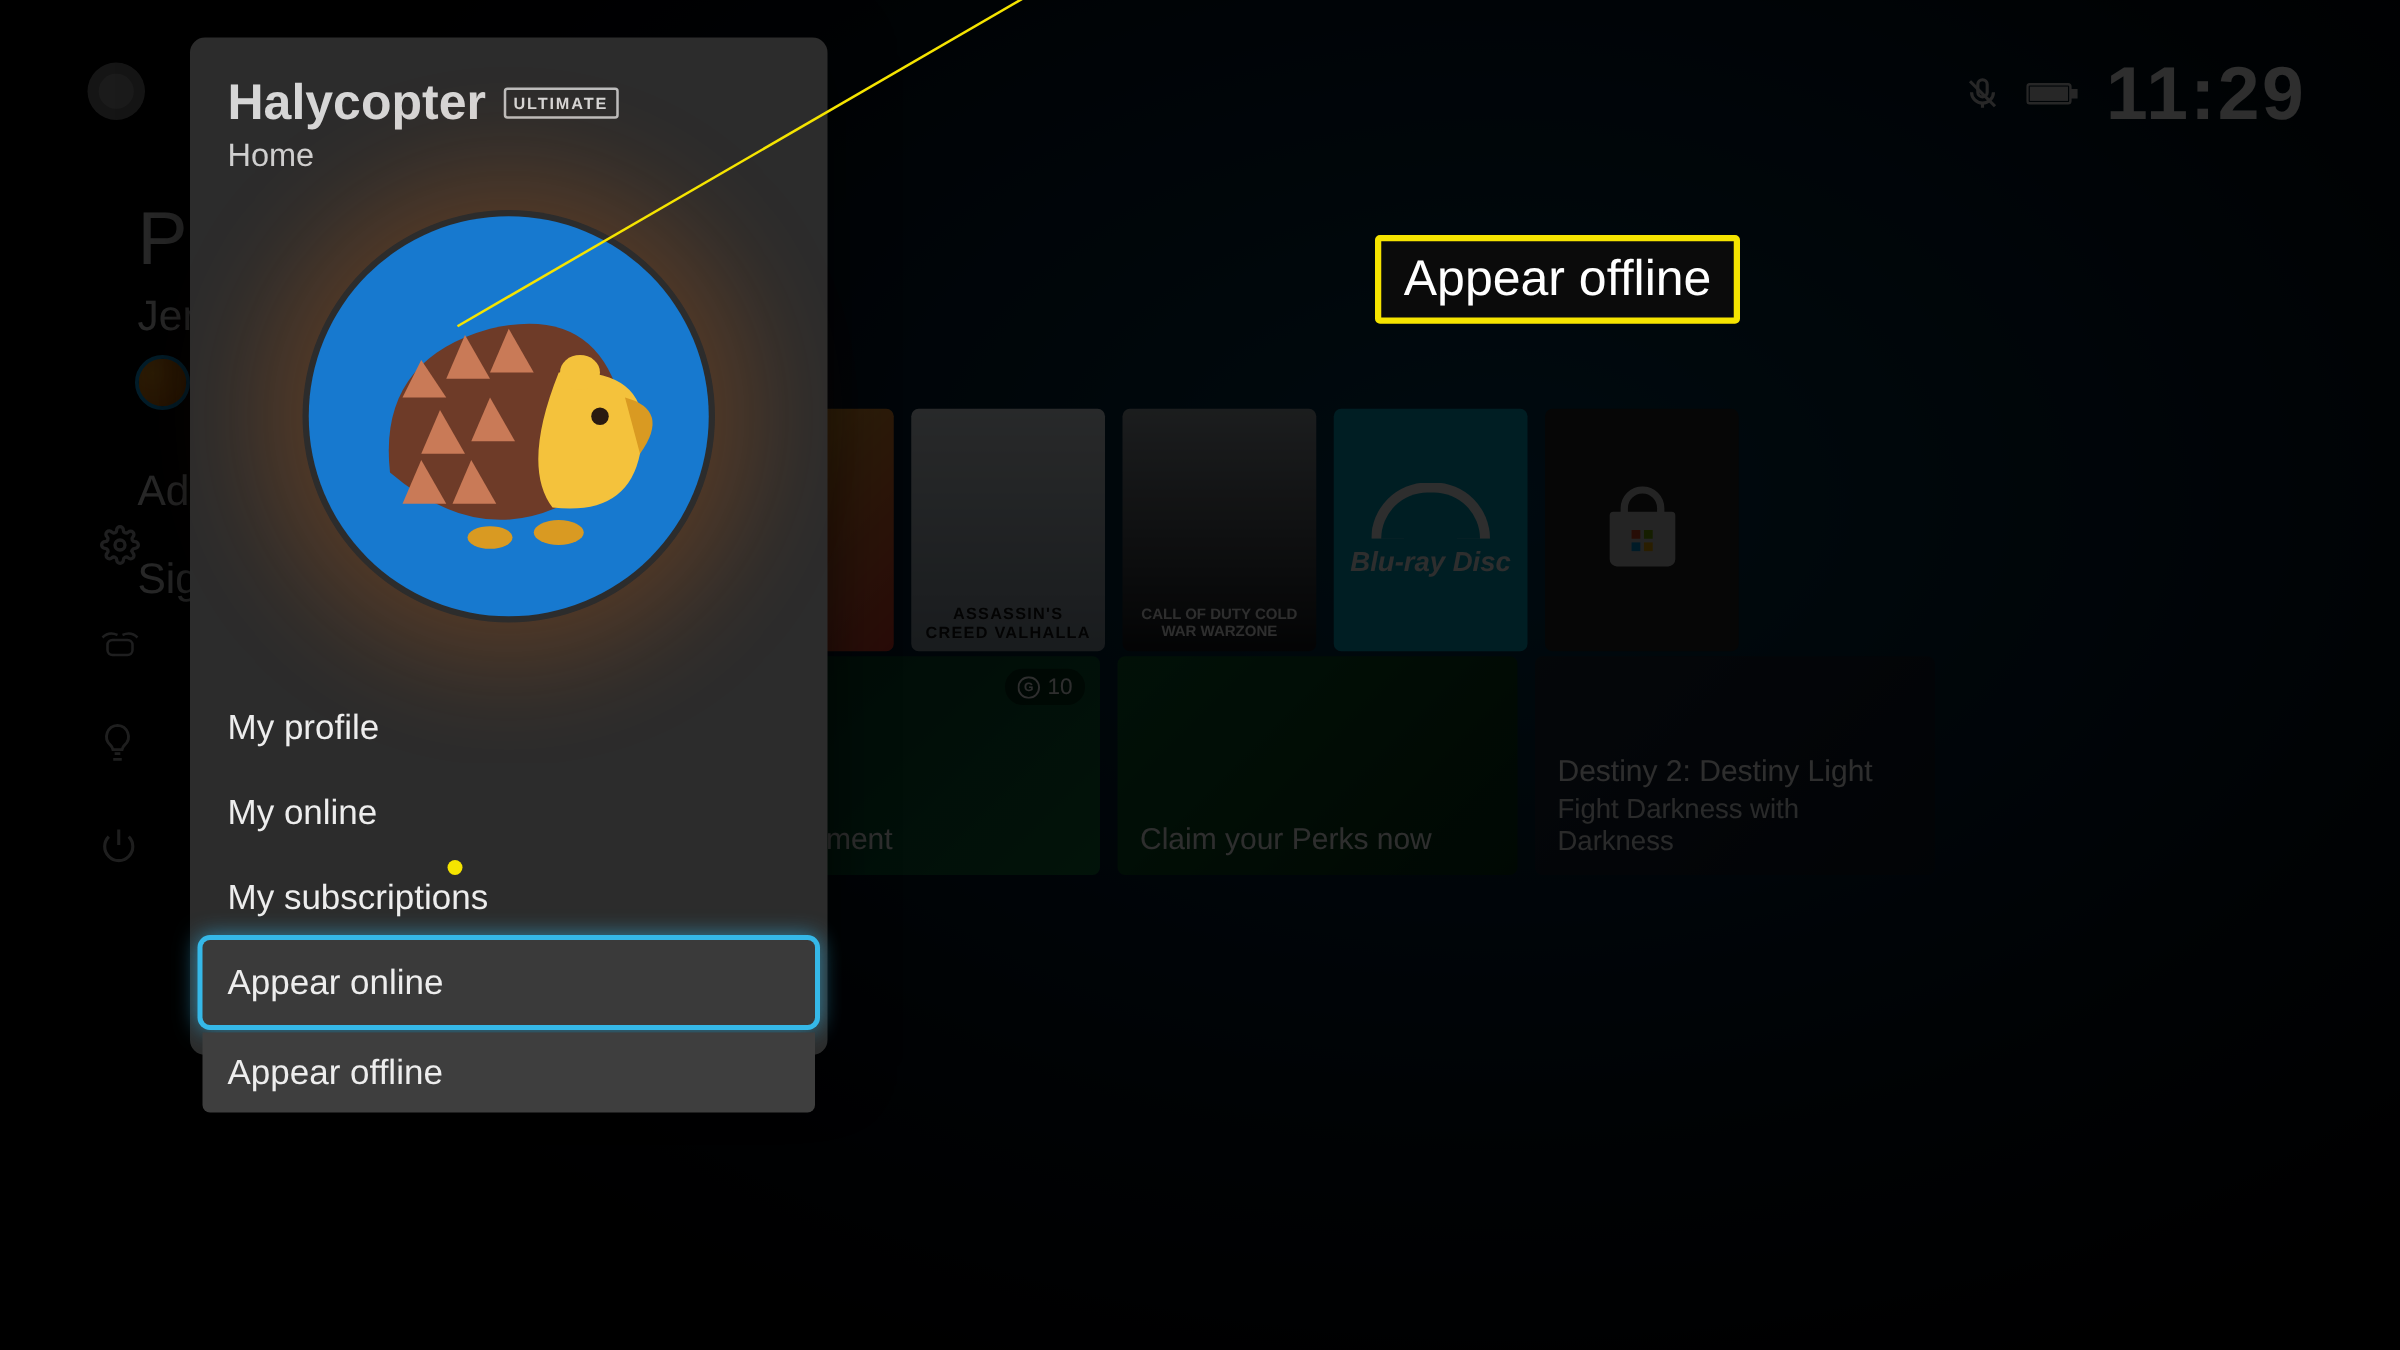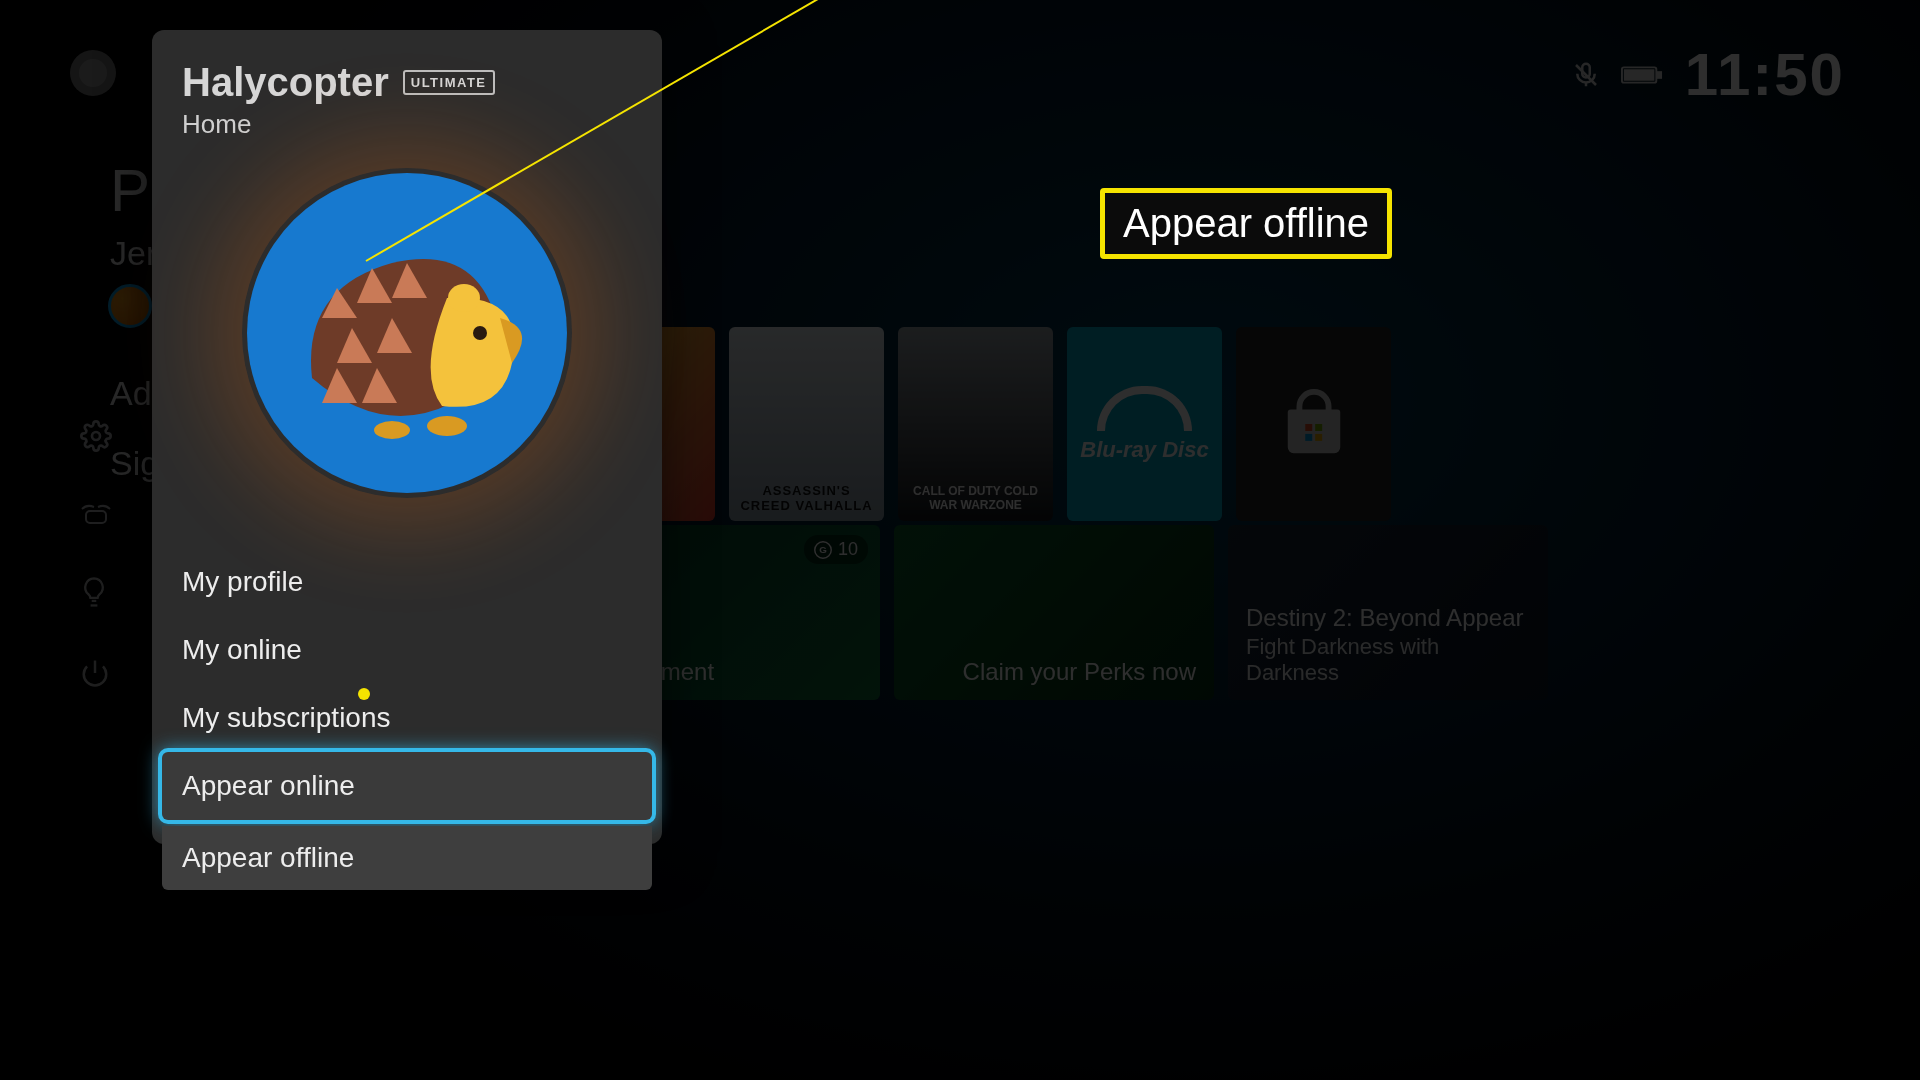--- a/index.html
+++ b/index.html
@@ -49,21 +49,21 @@
   .t-ac { background:linear-gradient(#dfe6ea,#8b9aa6); color:#111; }
   .t-ac .title{ color:#111; letter-spacing:1px; }
   .t-cw { background:linear-gradient(#9aa2a8,#15181c); }
   .t-bd { background:#00a7c4; }
   .t-store{ background:#222; }
   .t-store .bag { position:absolute; inset:0; display:flex; align-items:center; justify-content:center; }
   .t-store .bag svg { opacity:.9; }
   .t-ach { background:linear-gradient(135deg,#083c25,#0d6b39); }
   .t-ach .badge { position:absolute; top:10px; right:12px; display:flex; align-items:center; gap:6px;
                   background:rgba(0,0,0,.45); padding:4px 10px; border-radius:14px; font-size:18px; }
-  .t-perks { background:linear-gradient(135deg,#0c5e2a,#052f14);align-items:flex-end; }
+  .t-perks { background:linear-gradient(135deg,#0c5e2a,#052f14); }
   .t-d2 { background:linear-gradient(135deg,#1a2738,#0b1622); }
 
   .bd-logo { position:absolute; inset:0; display:flex; flex-direction:column; align-items:center; justify-content:center; color:#fff; }
   .bd-logo .arc { width:95px; height:45px; border:8px solid #fff; border-bottom:none; border-top-left-radius:80px; border-top-right-radius:80px; }
   .bd-logo .txt { font-style:italic; font-weight:700; font-size:22px; margin-top:6px; }
 
   
   .side-icons{ position:absolute; left:80px; top:420px; display:flex; flex-direction:column; gap:44px; color:#cfcfcf; }
   .side-icons svg{ opacity:.85; }
 
@@ -153,21 +153,21 @@
           </svg>
         </span>
         <span class="battery-icon">
           <svg width="42" height="24" viewBox="0 0 44 24" fill="none" stroke="#ddd" stroke-width="2">
             <rect x="1" y="4" width="36" height="16" rx="2"></rect>
             <rect x="4" y="7" width="30" height="10" fill="#ddd"></rect>
             <rect x="38" y="9" width="4" height="6" fill="#ddd"></rect>
           </svg>
         </span>
       </div>
-      <div class="clock">11:50</div>
+      <div class="clock">11:29</div>
     </div>
 
     <div class="peek-left pro">Pro</div>
     <div class="peek-left jen">Jen</div>
     <div class="mini-avatar" style="position:absolute; top:284px; left:108px;"></div>
     <div class="peek-left add">Ad</div>
     <div class="peek-left sigr">Sigr</div>
 
     <div class="bg-left-col" style="top:50px;">
       <div class="row">
@@ -239,21 +239,21 @@
               <text x="12" y="16" text-anchor="middle" font-size="13" font-weight="700" fill="#fff">G</text>
             </svg>
           <span>10</span>
         </div>
         <span>achievement</span>
       </div>
       <div class="tile-big t-perks">
         <span>Claim your Perks now</span>
       </div>
       <div class="tile-big t-d2">
-        <span>Destiny 2: Beyond Appear</span>
+        <span>Destiny 2: Destiny Light</span>
         <span class="sub">Fight Darkness with Darkness</span>
       </div>
     </div>
 
   </div>
 
   <div class="scrim"></div>
 
   <div class="popover">
     <div class="hdr">

